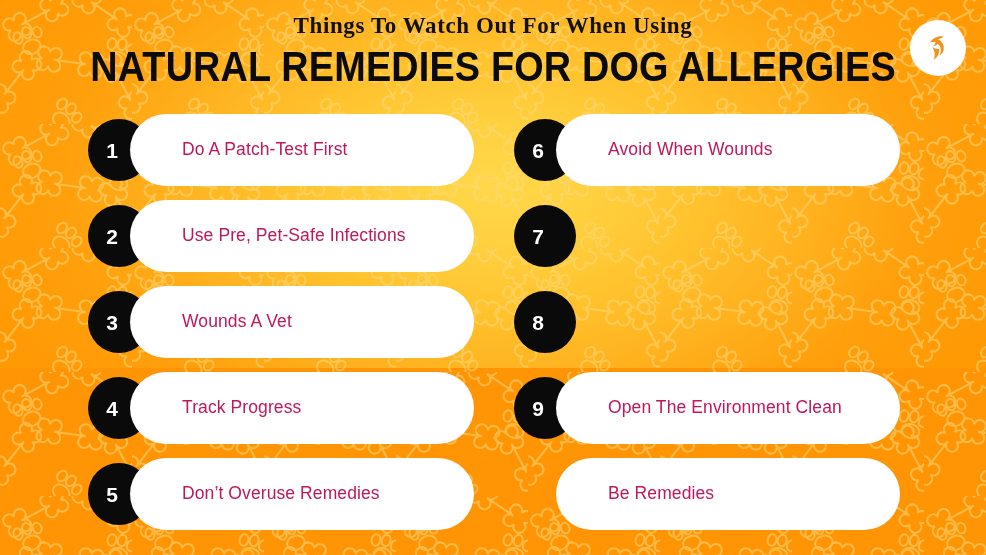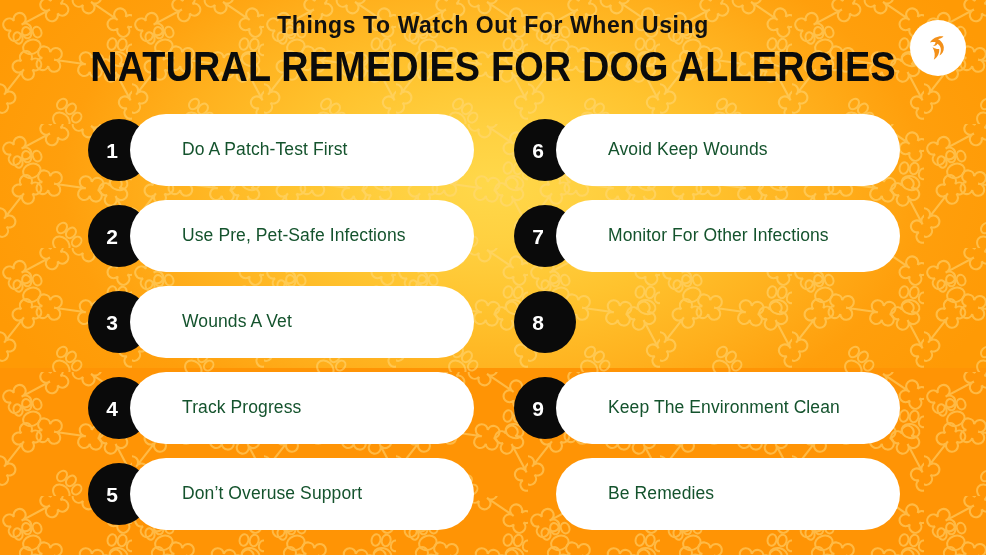--- a/index.html
+++ b/index.html
@@ -49,21 +49,21 @@
   }
 
   
   .header {
     position: absolute;
     left: 0; right: 0; top: 14px;
     text-align: center;
     z-index: 5;
   }
   .eyebrow {
-    font-family: Liberation Sans, sans-serif;
+    font-family: Liberation Serif, serif;
     font-weight: 700;
     font-size: 23px;
     letter-spacing: .6px;
     color: #111111;
     line-height: 1;
     margin: 0 0 9px 0;
     white-space: nowrap;
   }
   .headline {
     font-family: "Liberation Sans Narrow", "Liberation Sans", sans-serif;
@@ -138,21 +138,21 @@
     width: 344px;
     height: 72px;
     background: #FFFFFF;
     border-radius: 36px;
     display: flex;
     align-items: center;
     z-index: 2;
   }
   .pill-label {
     padding-left: 52px;
-    color: #14532d;
+    color: #be185d;
     font-family: "Liberation Sans", sans-serif;
     font-size: 17.5px;
     font-weight: 400;
     letter-spacing: .1px;
     line-height: 1.1;
     white-space: nowrap;
   }
 </style>
 </head>
 <body>
@@ -238,58 +238,55 @@
         <div class="pill">
           <span class="pill-label">Track Progress</span>
         </div>
       </div>
 
       <div class="row" style="top:458px">
         <div class="badge">
           <span class="badge-num">5</span>
         </div>
         <div class="pill">
-          <span class="pill-label">Don’t Overuse Support</span>
+          <span class="pill-label">Don’t Overuse Remedies</span>
         </div>
       </div>
 
     </div>
 
     <div class="column right">
 
       <div class="row" style="top:114px">
         <div class="badge">
           <span class="badge-num">6</span>
         </div>
         <div class="pill">
-          <span class="pill-label">Avoid Keep Wounds</span>
+          <span class="pill-label">Avoid When Wounds</span>
         </div>
       </div>
 
       <div class="row" style="top:200px">
         <div class="badge">
           <span class="badge-num">7</span>
         </div>
-        <div class="pill">
-          <span class="pill-label">Monitor For Other Infections</span>
-        </div>
       </div>
 
       <div class="row" style="top:286px">
         <div class="badge">
           <span class="badge-num">8</span>
         </div>
       </div>
 
       <div class="row" style="top:372px">
         <div class="badge">
           <span class="badge-num">9</span>
         </div>
         <div class="pill">
-          <span class="pill-label">Keep The Environment Clean</span>
+          <span class="pill-label">Open The Environment Clean</span>
         </div>
       </div>
 
       <div class="row" style="top:458px">
         <div class="pill">
           <span class="pill-label">Be Remedies</span>
         </div>
       </div>
 
     </div>

